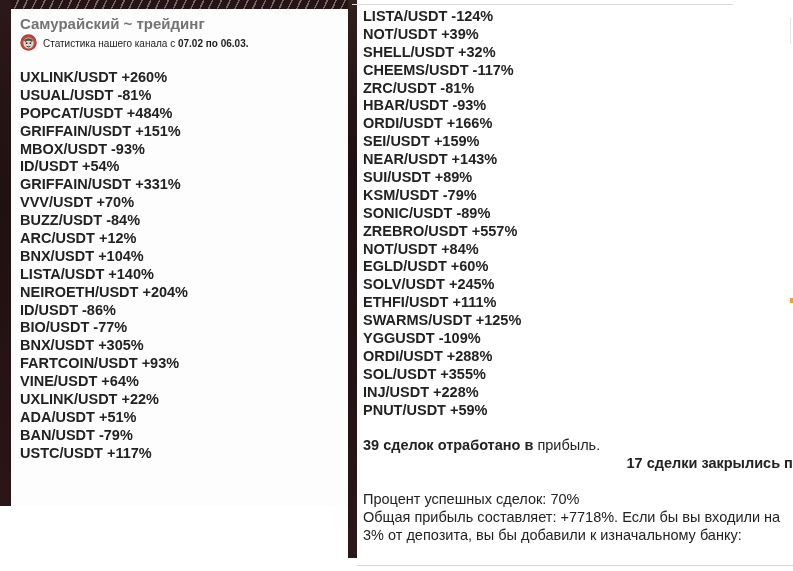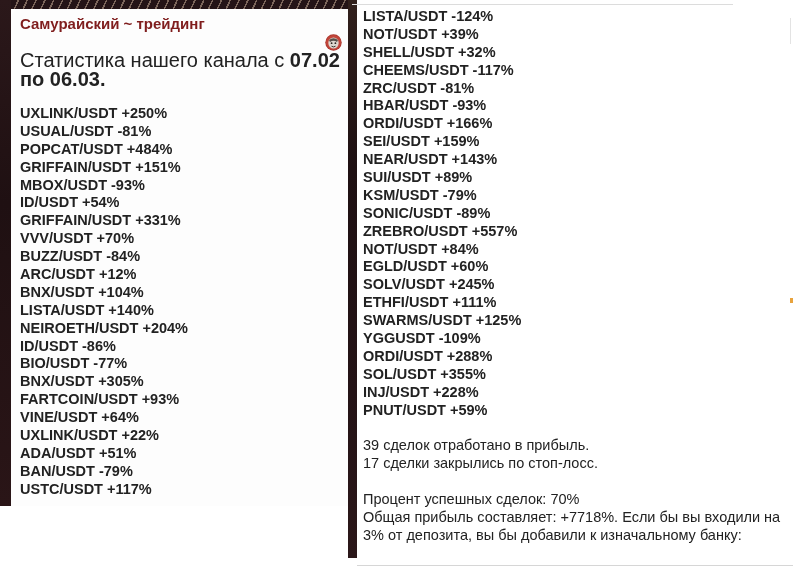--- a/index.html
+++ b/index.html
@@ -25,66 +25,66 @@
   
   .bubble{
     position:absolute;left:11px;top:9px;width:337px;height:497px;
     background:#fdfdfd;border-top-left-radius:10px;
     padding:5px 0 0 9px;box-sizing:border-box;
   }
   .channel-name{
     font-size:15px;font-weight:700;line-height:19px;cursor:pointer;
   }
   .sub-line{
-    display:flex;align-items:flex-end;margin-top:1px;font-size:20px;line-height:19px;flex-direction:column;
+    display:flex;align-items:flex-start;margin-top:1px;font-size:10px;line-height:19px;
   }
   .emoji{width:17px;height:17px;margin-right:6px;flex:0 0 auto;}
   .sub-bold{font-weight:700;}
   .pairs{margin-top:16px;}
   .row{font-size:14.5px;font-weight:700;line-height:17.9px;height:17.9px;white-space:nowrap;}
   
   .right-shot{
     position:absolute;left:357px;top:0;width:524px;height:571px;background:#ffffff;
     padding:8px 0 0 6px;box-sizing:border-box;
   }
   .right-top-line{position:absolute;left:352px;top:4px;width:381px;height:1px;background:#dcdcdc;}
   .right-edge-line{position:absolute;left:790px;top:18px;width:1px;height:26px;background:#e3e3e3;}
   .orange-speck{position:absolute;left:790px;top:298px;width:3px;height:5px;background:#e8a33d;}
   .bottom-line{position:absolute;left:357px;top:565px;width:436px;height:1px;background:#d6d6d6;}
   .blank-row{height:17.9px;}
   .sum-row{font-size:14.5px;line-height:17.9px;height:17.9px;white-space:nowrap;}
-  .sum-bold{font-weight:400;}
+  .sum-bold{font-weight:700;text-align:right;}
 </style>
 </head>
 <body>
 
 <div class="canvas">
 
   <div class="dark-top"></div>
   <div class="dark-left"></div>
   <div class="divider-strip"></div>
 
   <div class="bubble">
-    <div class="channel-name" id="channel-name" style="color: #7f1d1d;">Самурайский ~ трейдинг</div>
+    <div class="channel-name" id="channel-name" style="color: #737373;">Самурайский ~ трейдинг</div>
     <div class="sub-line">
       <svg class="emoji" viewBox="0 0 17 17">
         <circle cx="8.5" cy="8.5" r="8.2" fill="#a8332b"></circle>
         <circle cx="8.5" cy="8.5" r="7.6" fill="#c0453a"></circle>
         <ellipse cx="8.5" cy="9" rx="5.2" ry="5.6" fill="#ddd8d0"></ellipse>
         <path d="M4 6 q4.5 -3.5 9 0 l-1 2 q-3.5 -2.5 -7 0 z" fill="#57504a"></path>
         <circle cx="6.6" cy="9.2" r="0.9" fill="#2c2723"></circle>
         <circle cx="10.4" cy="9.2" r="0.9" fill="#2c2723"></circle>
         <path d="M6.5 12.2 q2 1.4 4 0" stroke="#2c2723" stroke-width="0.9" fill="none"></path>
       </svg>
       <span>
         <span>Статистика нашего канала с </span><span class="sub-bold">07.02 по 06.03.</span>
       </span>
     </div>
     <div class="pairs">
-        <div class="row">UXLINK/USDT +250%</div>
+        <div class="row">UXLINK/USDT +260%</div>
         <div class="row">USUAL/USDT -81%</div>
         <div class="row">POPCAT/USDT +484%</div>
         <div class="row">GRIFFAIN/USDT +151%</div>
         <div class="row">MBOX/USDT -93%</div>
         <div class="row">ID/USDT +54%</div>
         <div class="row">GRIFFAIN/USDT +331%</div>
         <div class="row">VVV/USDT +70%</div>
         <div class="row">BUZZ/USDT -84%</div>
         <div class="row">ARC/USDT +12%</div>
         <div class="row">BNX/USDT +104%</div>

